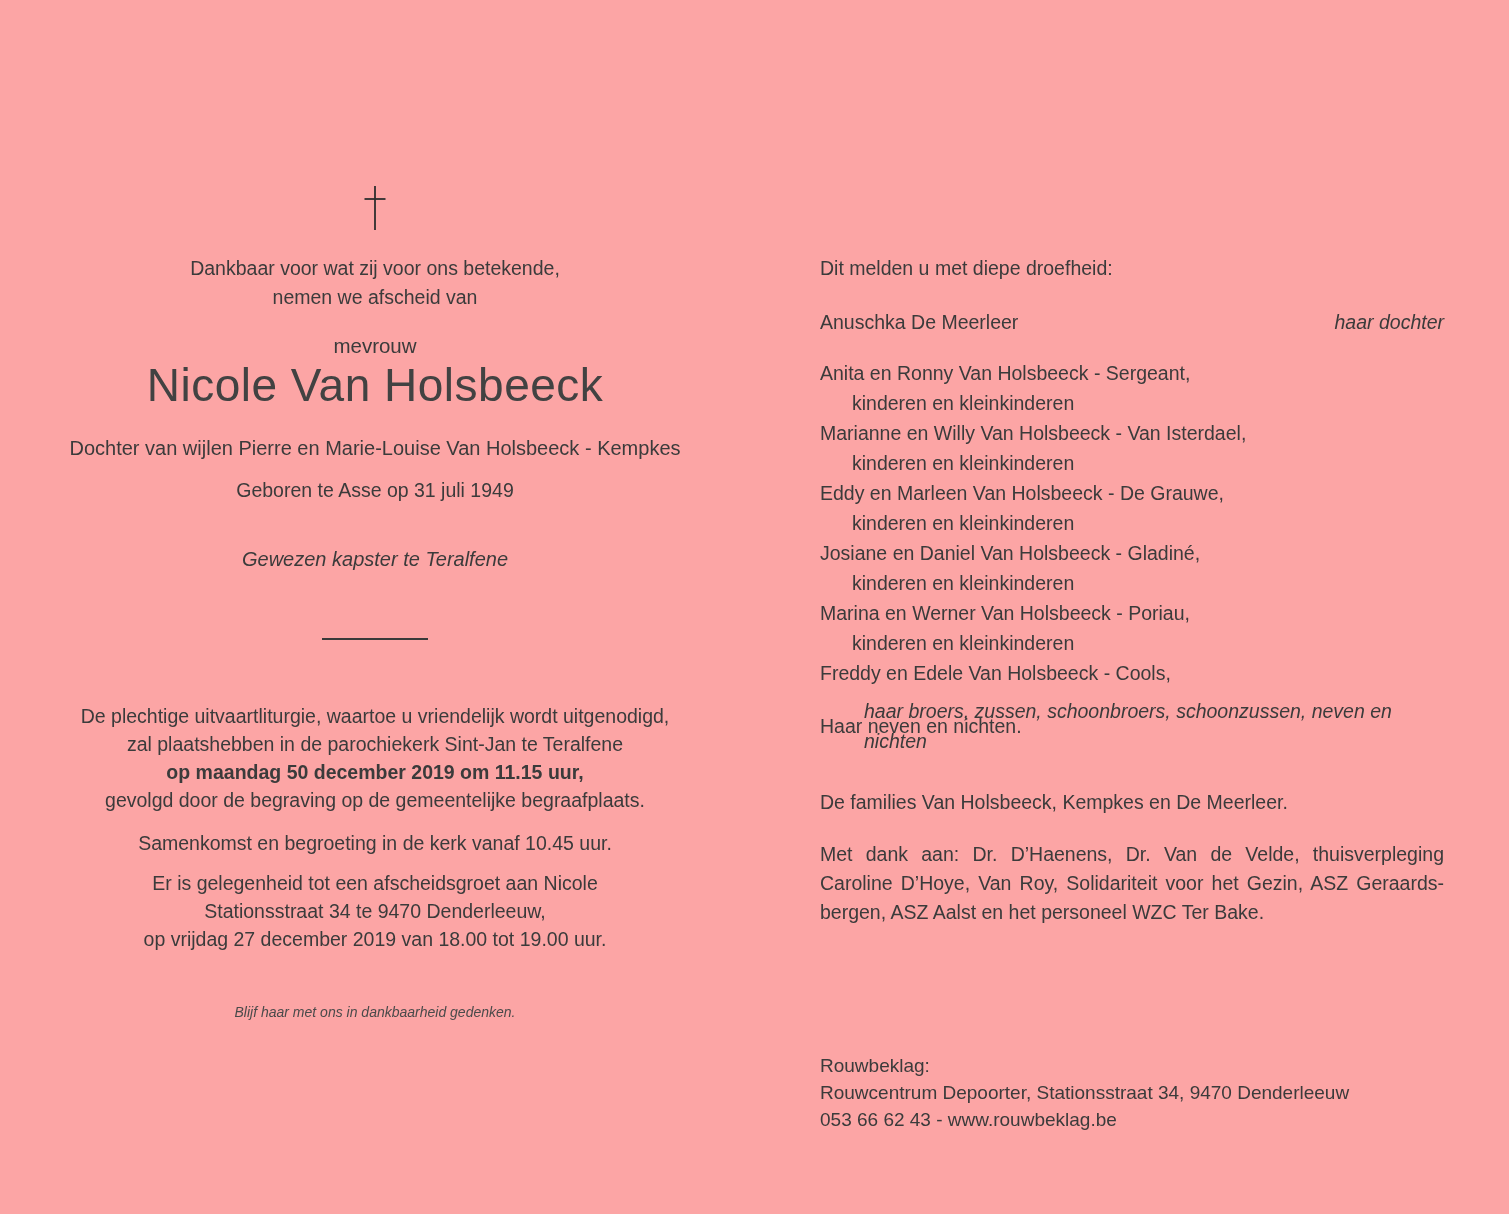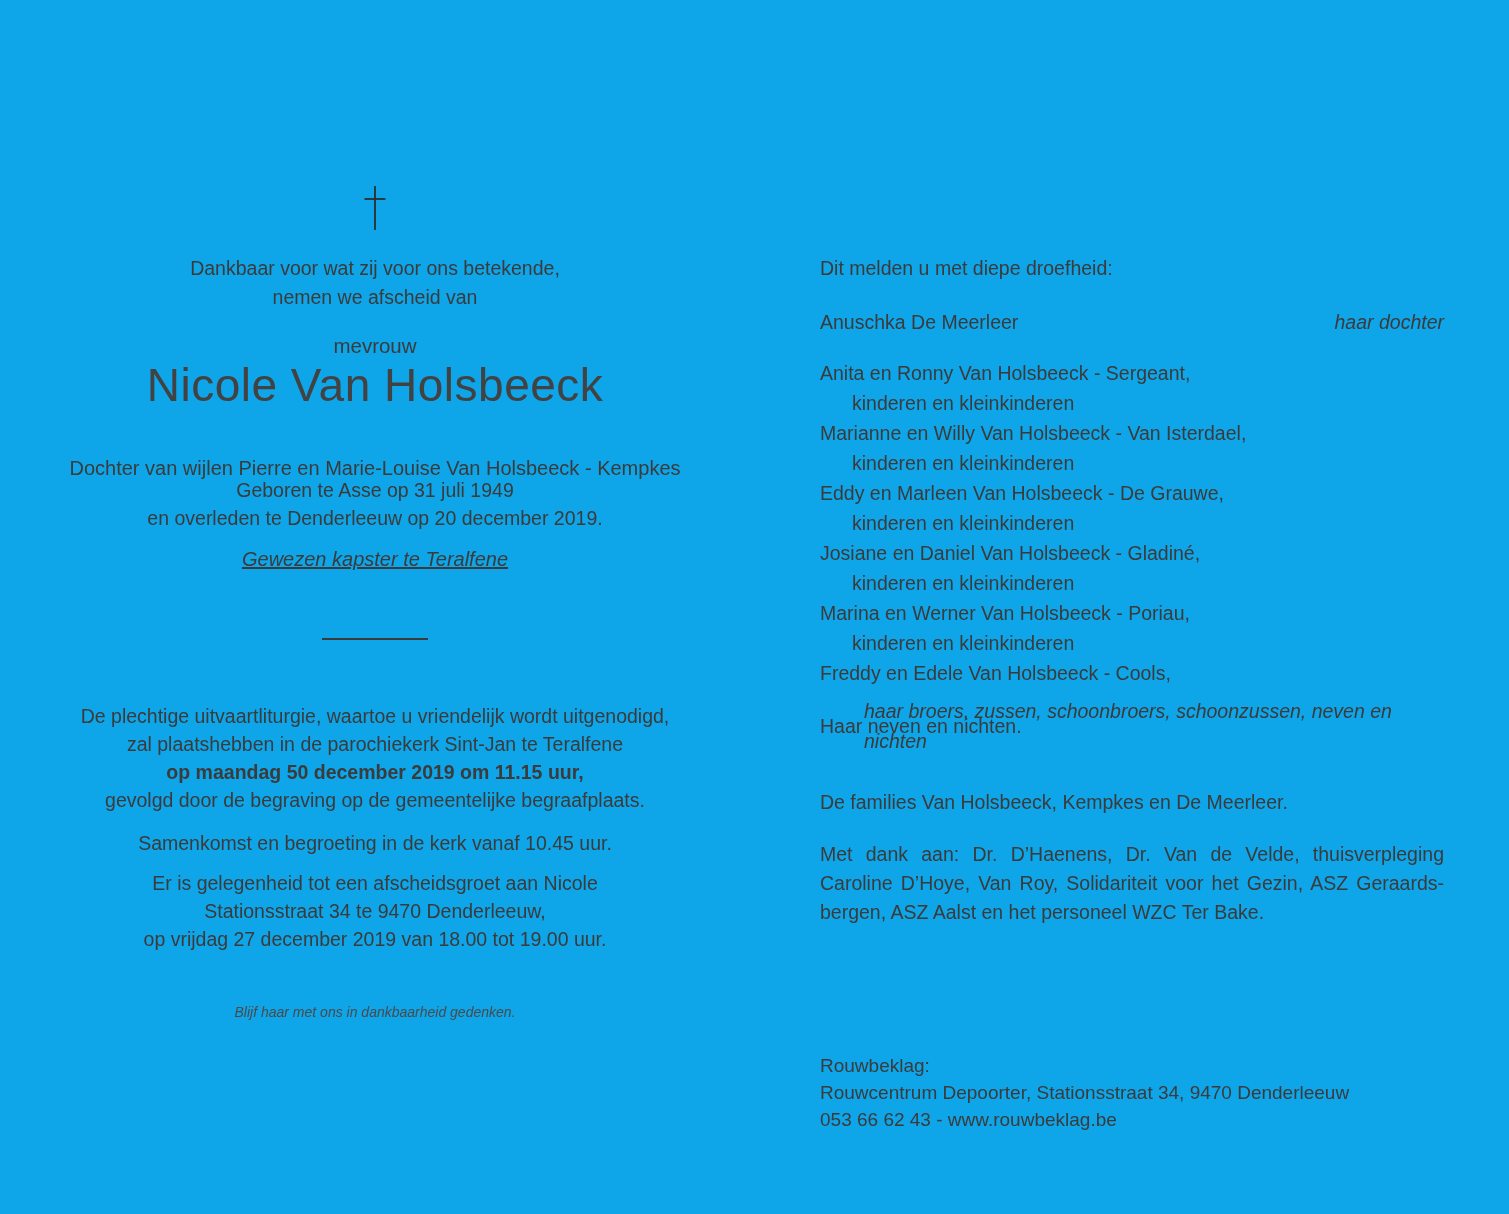--- a/index.html
+++ b/index.html
@@ -1,36 +1,36 @@
 <!DOCTYPE html>
 <html><head>
 <meta charset="utf-8">
 <style>
   html, body { margin: 0; padding: 0; background: #ffffff; }
   .page {
     position: relative;
     width: 1509px;
     height: 1214px;
-    background: #0ea5e9;
+    background: #fca5a5;
     font-family: "Liberation Sans", "DejaVu Sans", sans-serif;
     color: #3b3b3b;
     overflow: hidden;
   }
   .abs { position: absolute; }
 
   
   .lcol { left: 55px; width: 640px; text-align: center; }
   .cross-wrap { top: 184px; display: flex; justify-content: center; }
   .intro     { top: 254px; font-size: 19.5px; line-height: 29px; }
   .honorific { top: 333px; font-size: 20.5px; line-height: 26px; }
   .name      { top: 356px; font-size: 46px; line-height: 58px; font-weight: 300;
                color: #424242; letter-spacing: 0.5px; }
-  .parents   { top: 434px; font-size: 20px; line-height: 28px; margin-top: 20px; }
+  .parents   { top: 434px; font-size: 20px; line-height: 28px; }
   .borndied  { top: 476px; font-size: 19.5px; line-height: 28px; }
-  .profession{ top: 545px; font-size: 20px; line-height: 28px; font-style: italic; text-decoration: underline; }
+  .profession{ top: 545px; font-size: 20px; line-height: 28px; font-style: italic; }
   .divider   { top: 638px; left: 322px; width: 106px; height: 0;
                border-top: 2px solid #3a3a3a; }
   .service   { top: 702px; font-size: 19.5px; line-height: 28px; }
   .service .bold { font-weight: 700; }
   .gathering { top: 829px; font-size: 19.5px; line-height: 28px; }
   .farewell  { top: 869px; font-size: 19.5px; line-height: 28px; }
   .closing   { top: 998px; font-size: 14px; line-height: 28px;
                font-style: italic; color: #4a4a4a; }
 
   
@@ -66,21 +66,20 @@
   </div>
 
   <div class="abs lcol honorific">mevrouw</div>
 
   <div class="abs lcol name">Nicole Van Holsbeeck</div>
 
   <div class="abs lcol parents">Dochter van wijlen Pierre en Marie-Louise Van Holsbeeck - Kempkes</div>
 
   <div class="abs lcol borndied">
     <div>Geboren te Asse op 31 juli 1949</div>
-    <div>en overleden te Denderleeuw op 20 december 2019.</div>
   </div>
 
   <div class="abs lcol profession">Gewezen kapster te Teralfene</div>
 
   <div class="abs divider"></div>
 
   <div class="abs lcol service">
     <div>De plechtige uitvaartliturgie, waartoe u vriendelijk wordt uitgenodigd,</div>
     <div>zal plaatshebben in de parochiekerk Sint-Jan te Teralfene</div>
     <div class="bold">op maandag 50 december 2019 om 11.15 uur,</div>

